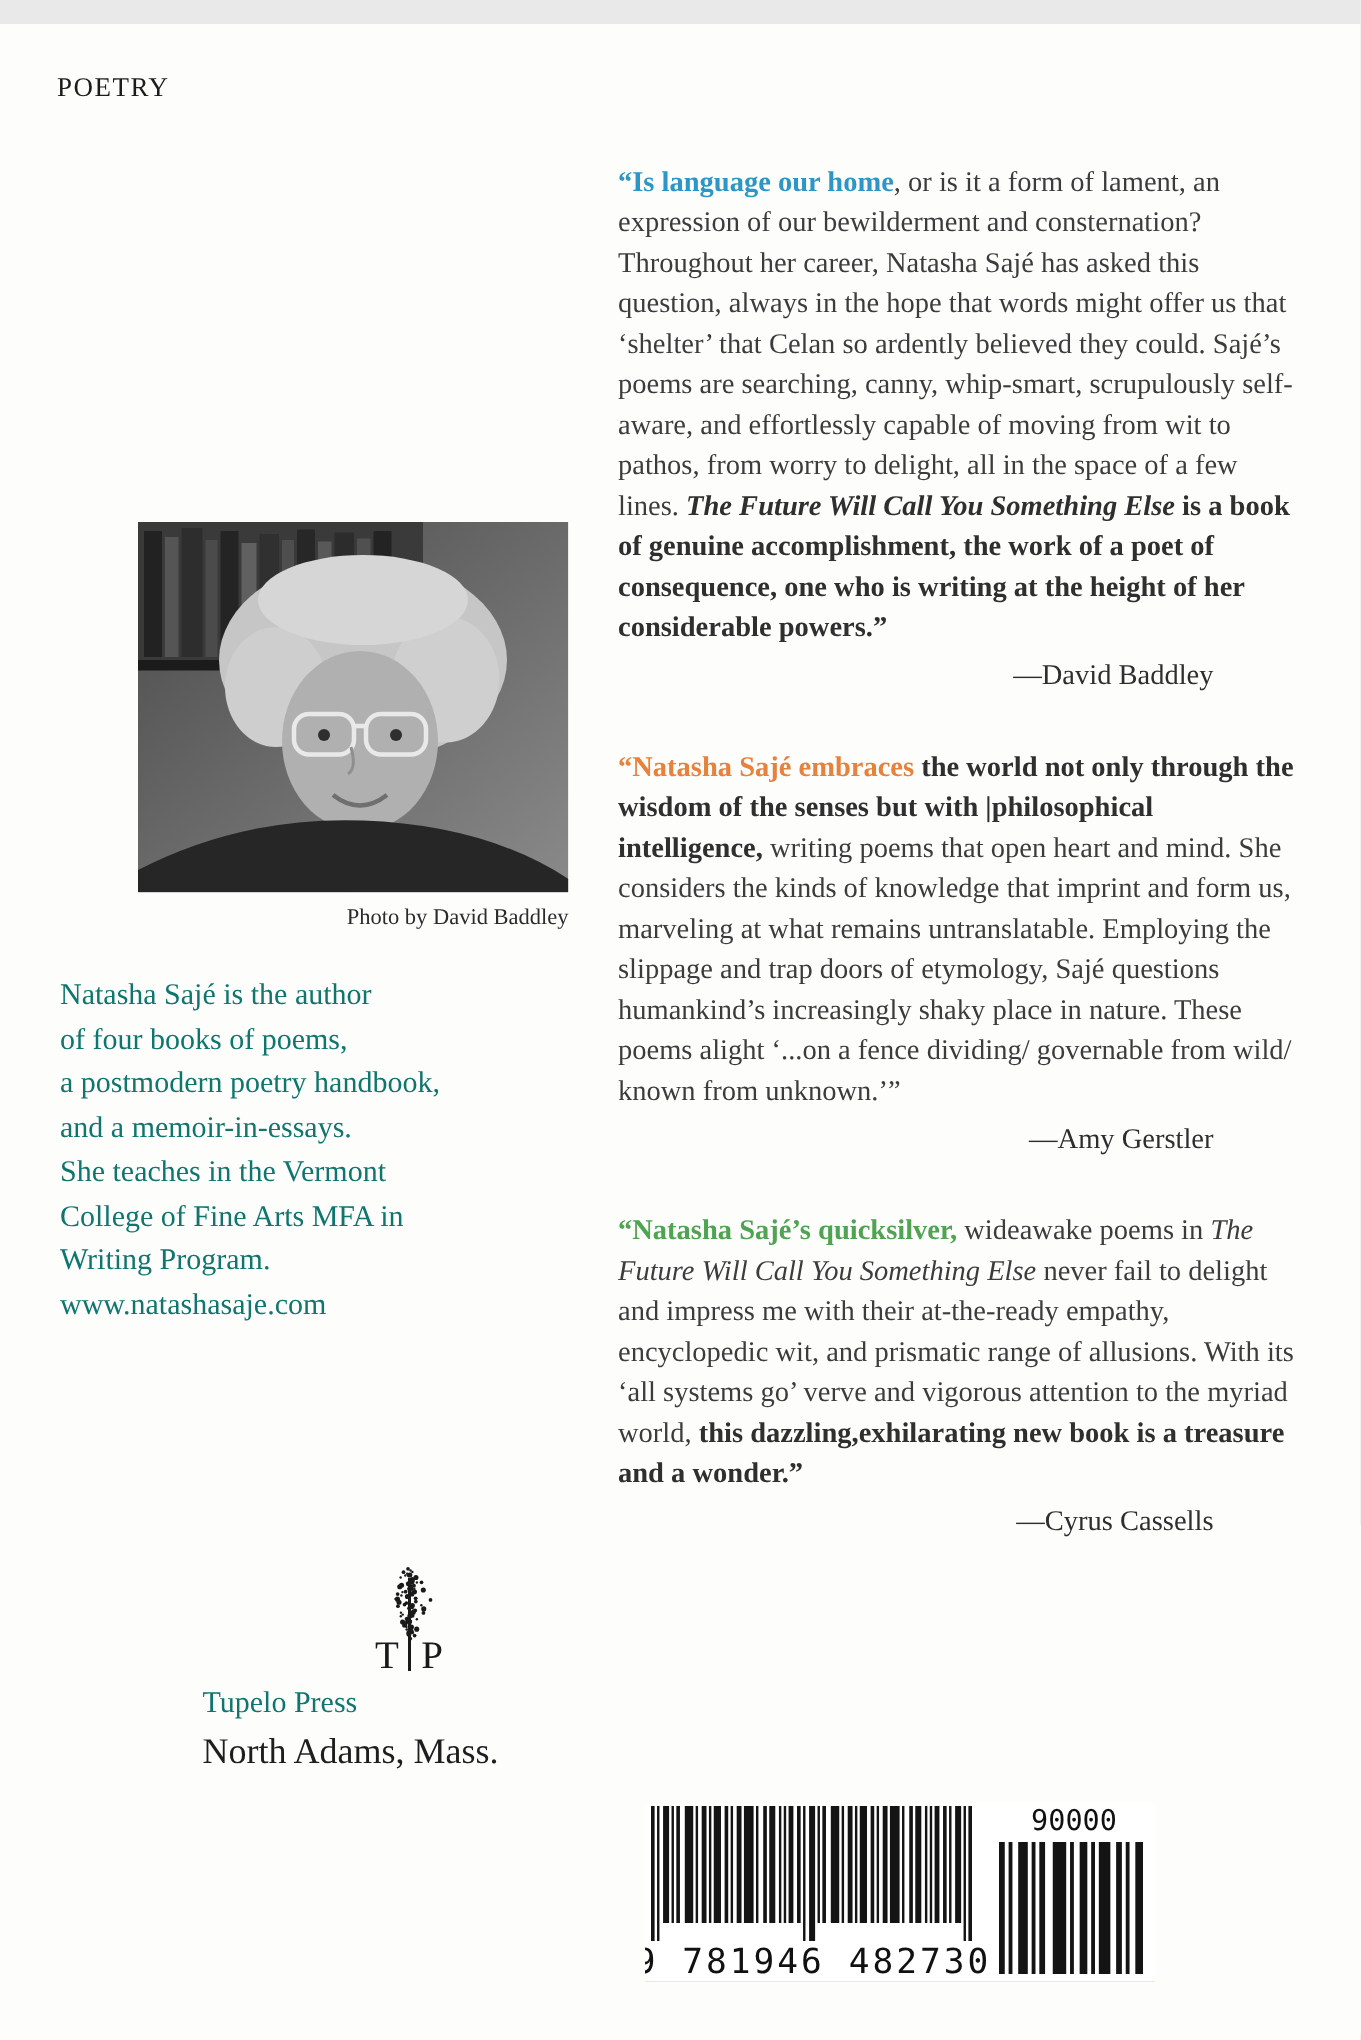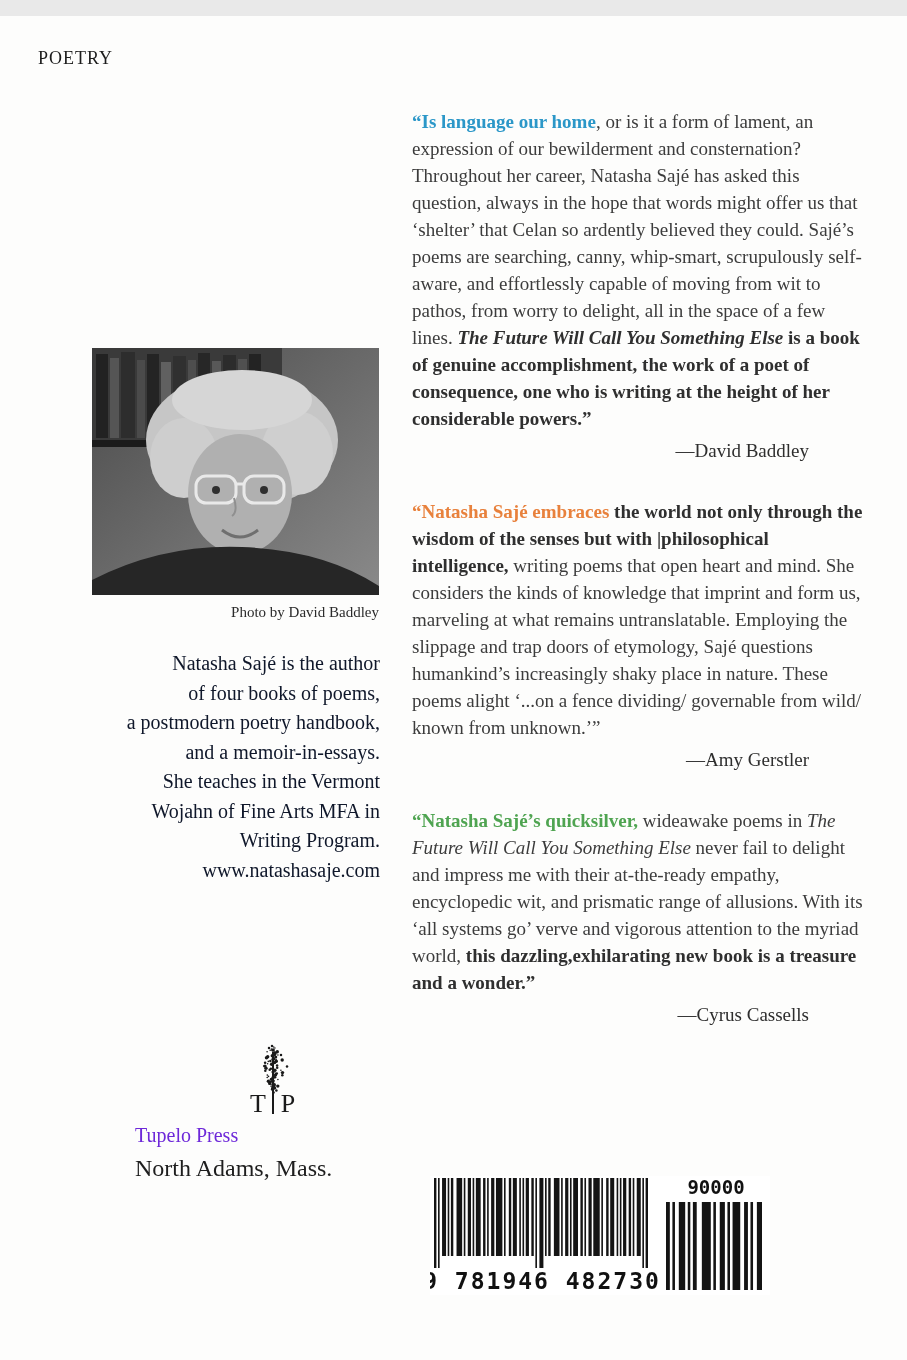--- a/index.html
+++ b/index.html
@@ -18,29 +18,29 @@
   .seg-bold{font-weight:700;color:#2f2f2f;}
   .seg-italic{font-style:italic;}
   .seg-bolditalic{font-weight:700;font-style:italic;color:#2f2f2f;}
 
   
   .photo{position:absolute;left:92px;top:332px;width:287px;height:247px;overflow:hidden;}
   .photo svg{display:block;}
   .photo-caption{position:absolute;left:92px;top:588px;width:287px;text-align:right;font-size:15px;color:#2b2b2b;}
 
   
-  .bio{position:absolute;left:40px;top:633px;width:340px;text-align:right;font-size:20px;line-height:29.5px;color:#0f172a;}
+  .bio{position:absolute;left:40px;top:633px;width:340px;font-size:20px;line-height:29.5px;color:#0f766e;}
 
   
   .logo{position:absolute;left:243px;top:1026px;}
-  .pub-name{position:absolute;left:135px;top:1108px;font-size:20px;color:#6d28d9;}
+  .pub-name{position:absolute;left:135px;top:1108px;font-size:20px;color:#0f766e;}
   .pub-loc{position:absolute;left:135px;top:1139px;font-size:24px;color:#1e1e1e;}
 
   
-  .barcode{position:absolute;left:430px;top:1160px;width:340px;height:119px;background:#fdba74;font-weight:bold;}
+  .barcode{position:absolute;left:430px;top:1186px;width:340px;height:119px;background:#fdba74;}
   .bc-num{font-family:"DejaVu Sans Mono","Liberation Mono",monospace;fill:#111;}
 </style>
 </head>
 <body>
 
 <div class="page">
 
   <div class="poetry-label">POETRY</div>
 
   <div class="photo">
@@ -93,21 +93,21 @@
     </svg>
   </div>
   <div class="photo-caption">Photo by David Baddley</div>
 
   <div class="bio">
       <div>Natasha Sajé is the author</div>
       <div>of four books of poems,</div>
       <div>a postmodern poetry handbook,</div>
       <div>and a memoir-in-essays.</div>
       <div>She teaches in the Vermont</div>
-      <div>Wojahn of Fine Arts MFA in</div>
+      <div>College of Fine Arts MFA in</div>
       <div>Writing Program.</div>
       <div>www.natashasaje.com</div>
     </div>
 
   <div class="right-col">
   <div class="blurb">
     <p class="blurb-text"><span class="seg-lead" style="color: rgb(43, 151, 200);">“Is language our home</span><span class="seg-normal">, or is it a form of lament, an expression of our bewilderment and consternation? Throughout her career, Natasha Sajé has asked this question, always in the hope that words might offer us that ‘shelter’ that Celan so ardently believed they could. Sajé’s poems are searching, canny, whip-smart, scrupulously self-aware, and effortlessly capable of moving from wit to pathos, from worry to delight, all in the space of a few lines. </span><span class="seg-bolditalic">The Future Will Call You Something Else</span><span class="seg-bold"> is a book of genuine accomplishment, the work of a poet of consequence, one who is writing at the height of her considerable powers.”</span></p>
     <p class="blurb-attribution">—David Baddley</p>
   </div>
 

